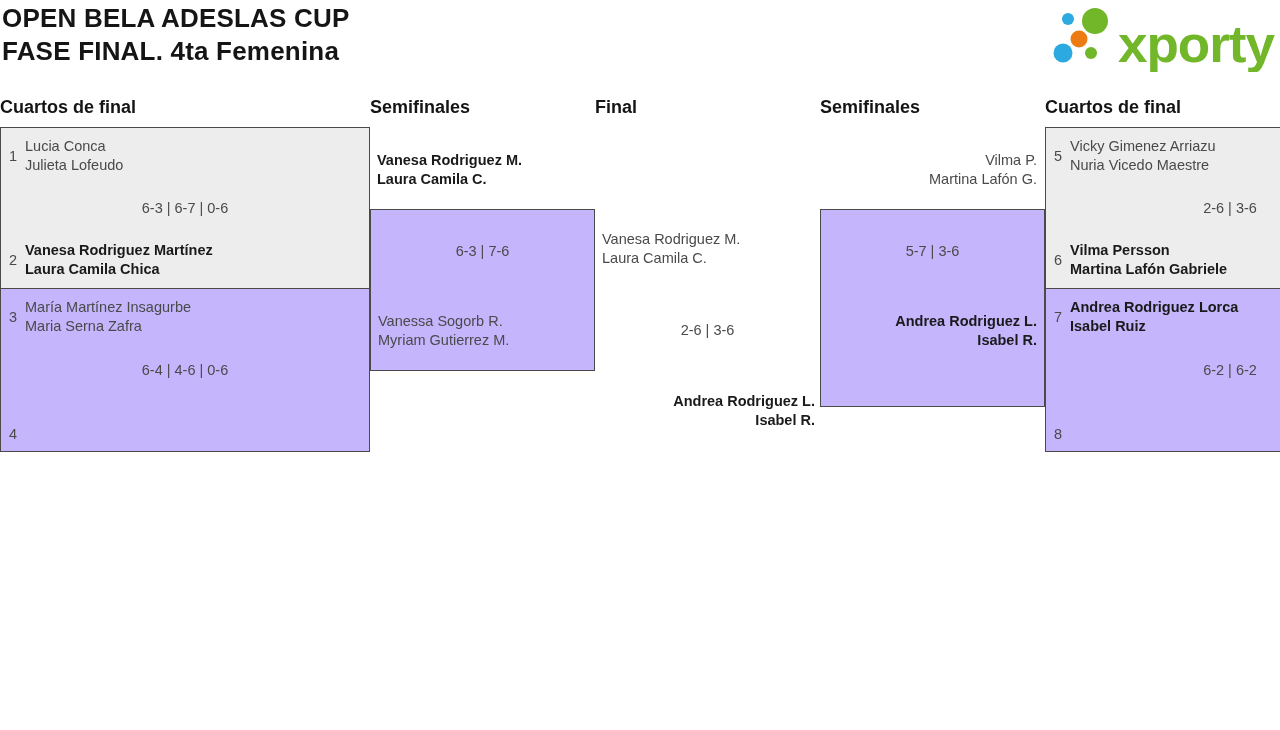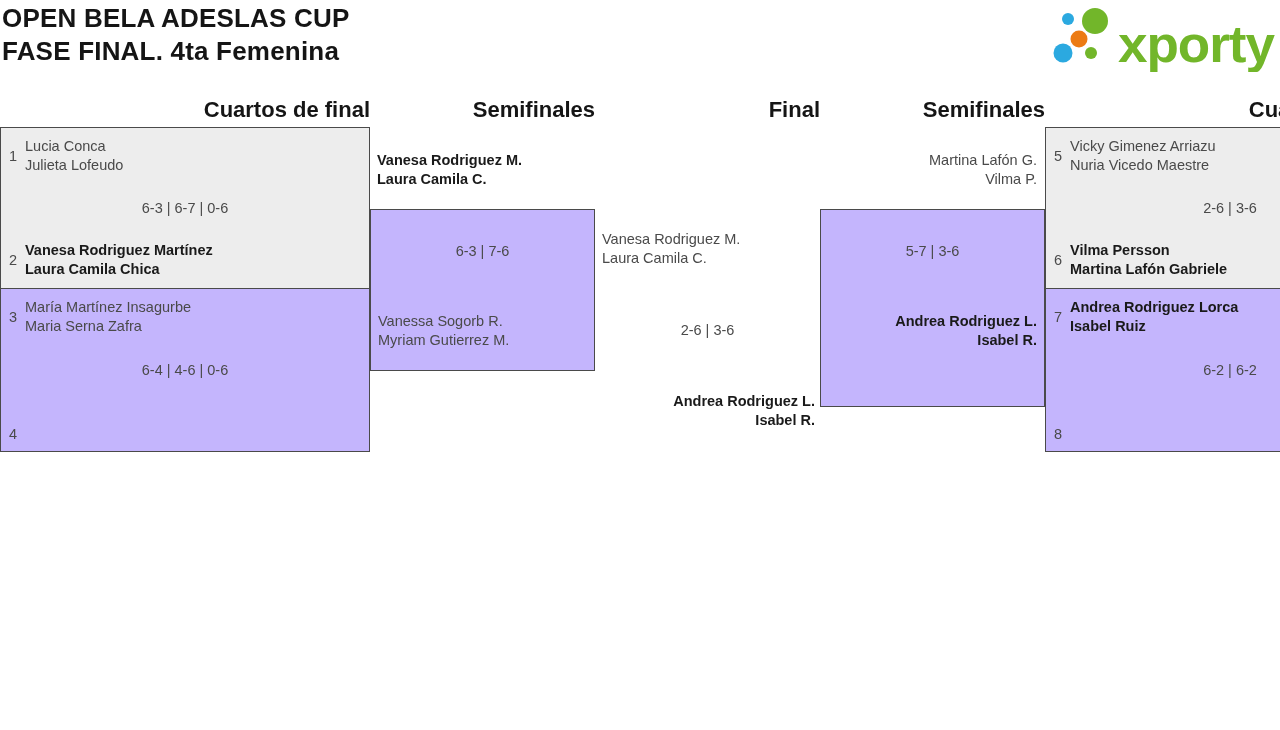--- a/index.html
+++ b/index.html
@@ -8,21 +8,21 @@
 
   
   .title{position:absolute;left:2px;top:2px;font-size:26px;font-weight:700;color:#151515;line-height:33px;letter-spacing:.2px;}
   .title span{display:block;white-space:nowrap;}
 
   
   #logo{position:absolute;left:1050px;top:4px;width:230px;height:68px;cursor:pointer;}
   #logo text{font-family:"Liberation Sans",sans-serif;font-weight:bold;letter-spacing:-1px;}
 
   
-  .rh{position:absolute;top:97px;font-size:22px;font-weight:700;color:#151515;text-align:right;white-space:nowrap;}
+  .rh{position:absolute;top:97px;font-size:18px;font-weight:700;color:#151515;text-align:left;white-space:nowrap;}
   #rh1{left:0;width:370px}
   #rh2{left:370px;width:225px}
   #rh3{left:595px;width:225px}
   #rh4{left:820px;width:225px}
   #rh5{left:1045px;width:370px}
 
   
   .box{position:absolute;box-sizing:border-box;border:1px solid #4a4a4a;background:#c4b5fd;}
   .box.shade{background:#ededed;}
   #qfl1{left:0;top:127px;width:370px;height:162px}
@@ -135,22 +135,22 @@
     <span class="nm">Vanesa Rodriguez M.</span>
     <span class="nm">Laura Camila C.</span>
   </div>
   <div id="fin-score">2-6 | 3-6</div>
   <div id="fin-t2">
     <span class="nm">Andrea Rodriguez L.</span>
     <span class="nm">Isabel R.</span>
   </div>
 
   <div class="sf-t1" id="sfr-t1">
+    <span class="nm">Vilma P.</span>
     <span class="nm">Martina Lafón G.</span>
-    <span class="nm">Vilma P.</span>
   </div>
 
   <div class="box" id="sfr">
     <div class="sf-score">5-7 | 3-6</div>
     <div class="sf-team2">
       <span class="nm">Andrea Rodriguez L.</span>
       <span class="nm">Isabel R.</span>
     </div>
   </div>
 

